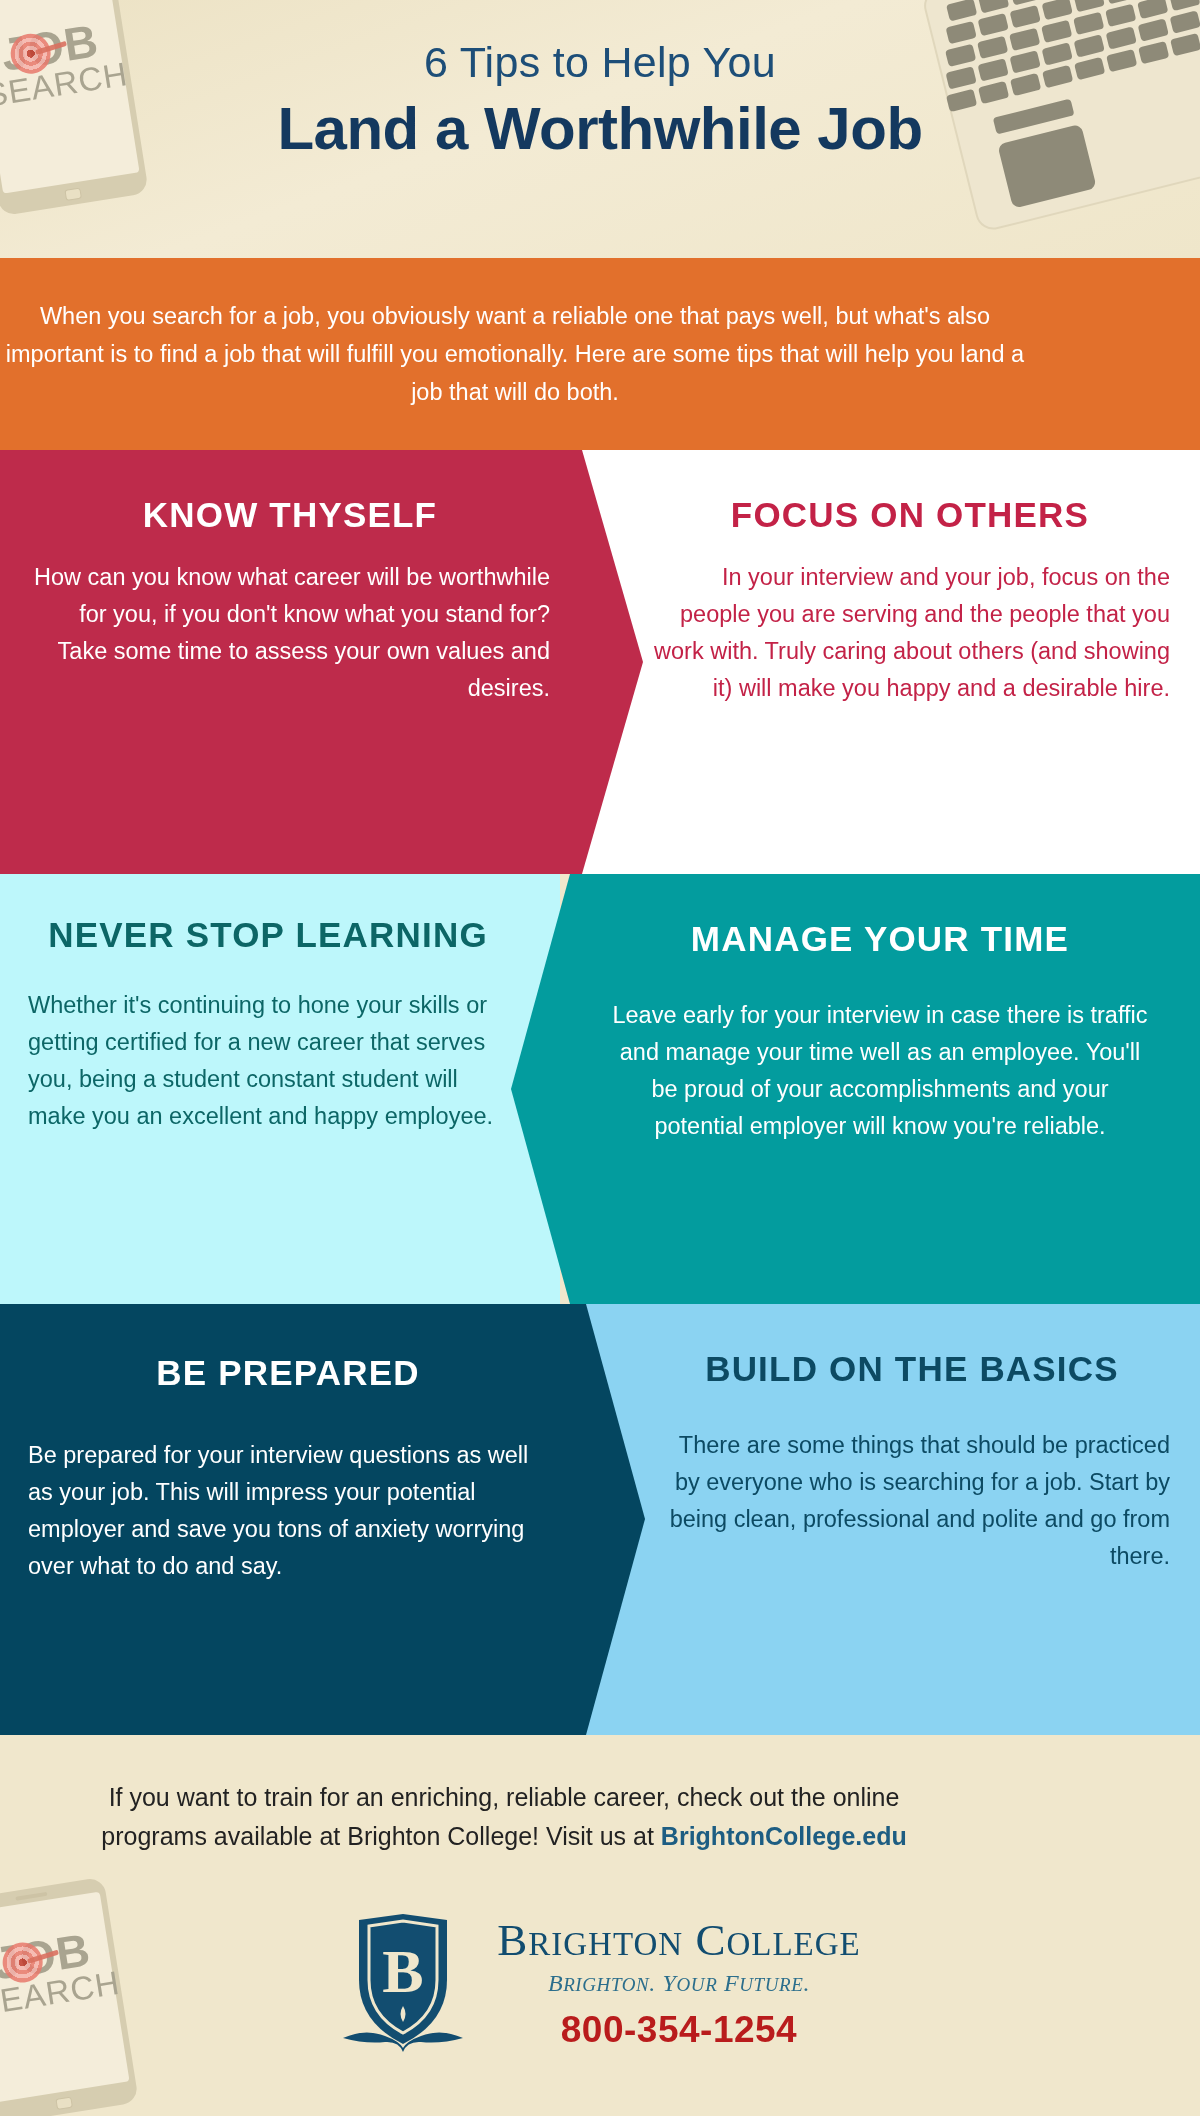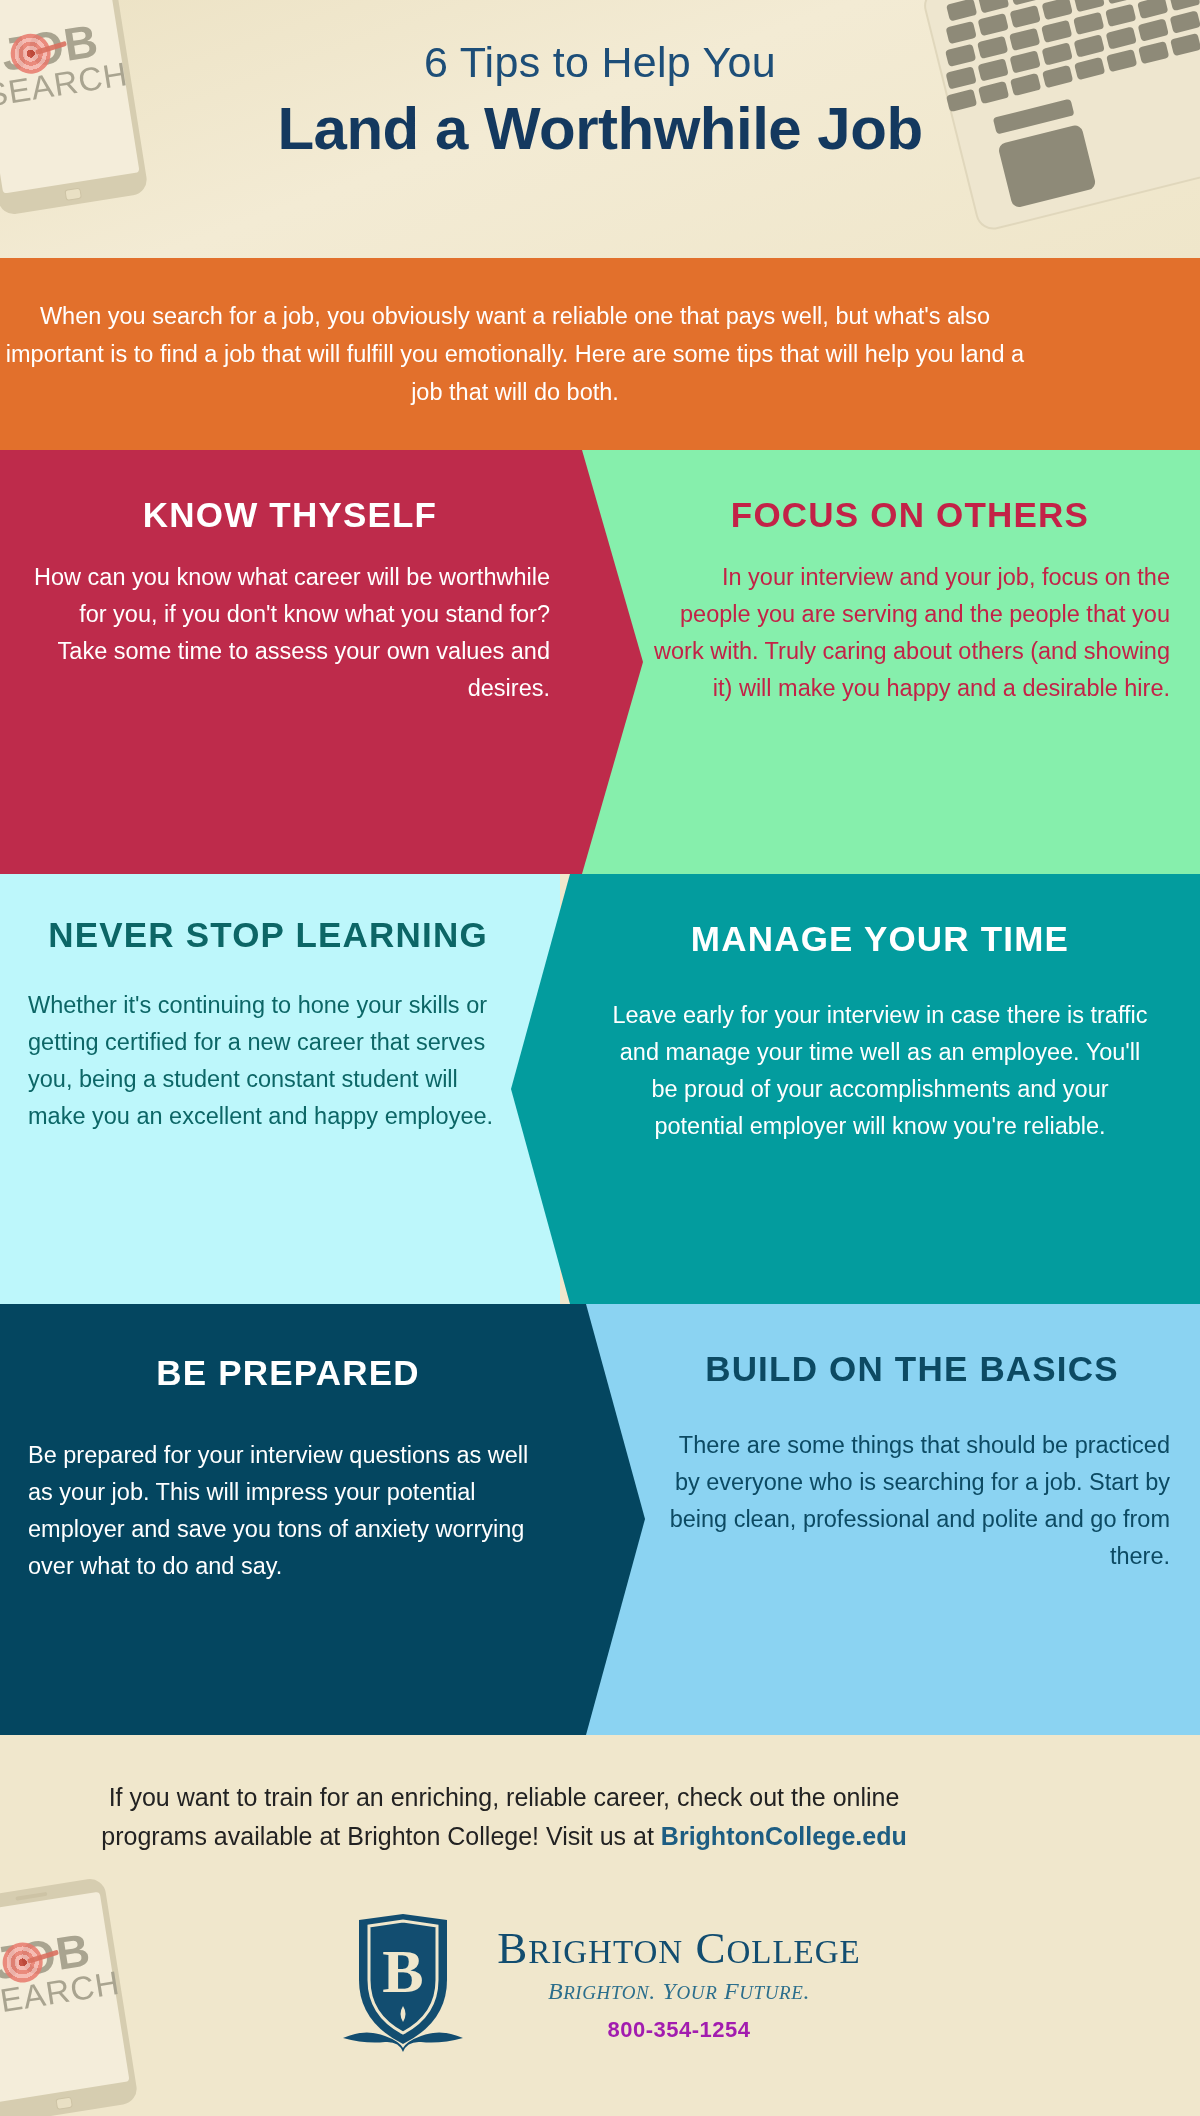--- a/index.html
+++ b/index.html
@@ -219,21 +219,21 @@
     background: #be2b4b;
     clip-path: polygon(0 0, 582px 0, 643px 212px, 582px 424px, 0 424px);
     z-index: 2;
   }
   .r1-left .c { position:absolute; left:30px; top:44px; width:520px; text-align:center; }
   .r1-left .tip-title { color:#ffffff; }
   .r1-left .tip-body { color:#ffffff; text-align:right; }
 
   .r1-right {
     left: 560px; width: 640px;
-    background: #86efac;
+    background: #ffffff;
     z-index: 1;
     text-decoration: underline;
   }
   .r1-right .c { position:absolute; left:90px; top:44px; width:520px; text-align:center; }
   .r1-right .tip-title { color:#c32247; }
   .r1-right .tip-body { color:#c32247; text-align:right; }
 
   
   .r2-left {
     left: 0; width: 560px;
@@ -328,23 +328,23 @@
     font-family: "Liberation Serif", serif;
     font-size: 24px;
     color: #2b6e8c;
     letter-spacing: 0.6px;
     margin-top: 5px;
     white-space: nowrap;
     font-style: italic;
   }
   .logo-tag .sm { font-size: 19px; }
   .logo-phone {
-    font-size: 22px;
+    font-size: 37px;
     font-weight: 700;
-    color: #a21caf;
+    color: #b91c1c;
     letter-spacing: 0.5px;
     margin-top: 12px;
   }
 </style>
 </head>
 <body>
 
 <div class="page">
 
   <div class="header">

